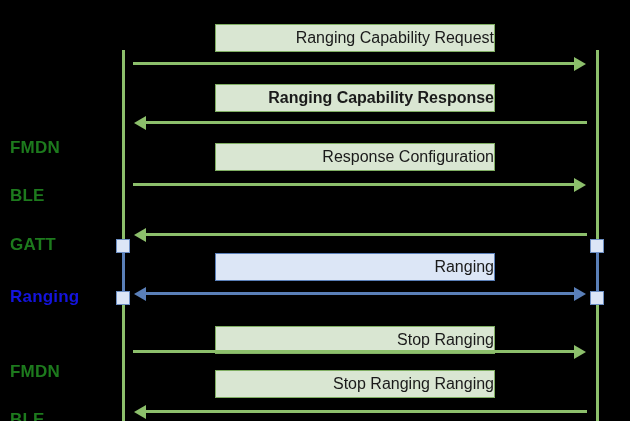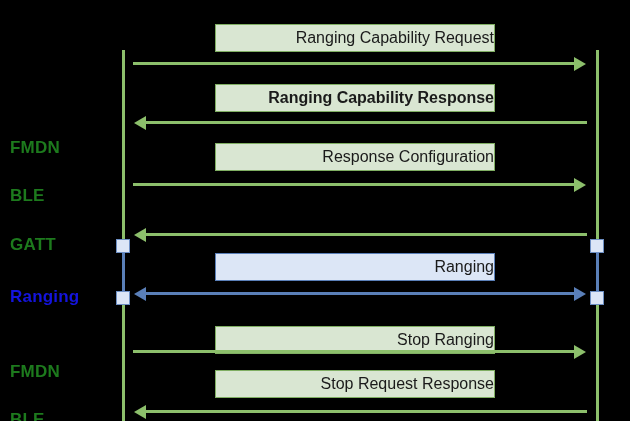--- a/index.html
+++ b/index.html
@@ -156,19 +156,19 @@
   </div>
 
   <div class="msg-box gatt" style="top:313px;margin-top:13px;">
     <span>Stop Ranging</span>
   </div>
   <div class="arrow green" style="left:133px; top:350px; width:442px;">
     <span class="head right"></span>
   </div>
 
   <div class="msg-box gatt" style="top:370px;">
-    <span>Stop Request Response</span>
+    <span>Stop Ranging Ranging</span>
   </div>
   <div class="arrow green" style="left:145px; top:410px; width:442px;">
     <span class="head left"></span>
   </div>
 
 </div>
 
 </body></html>

